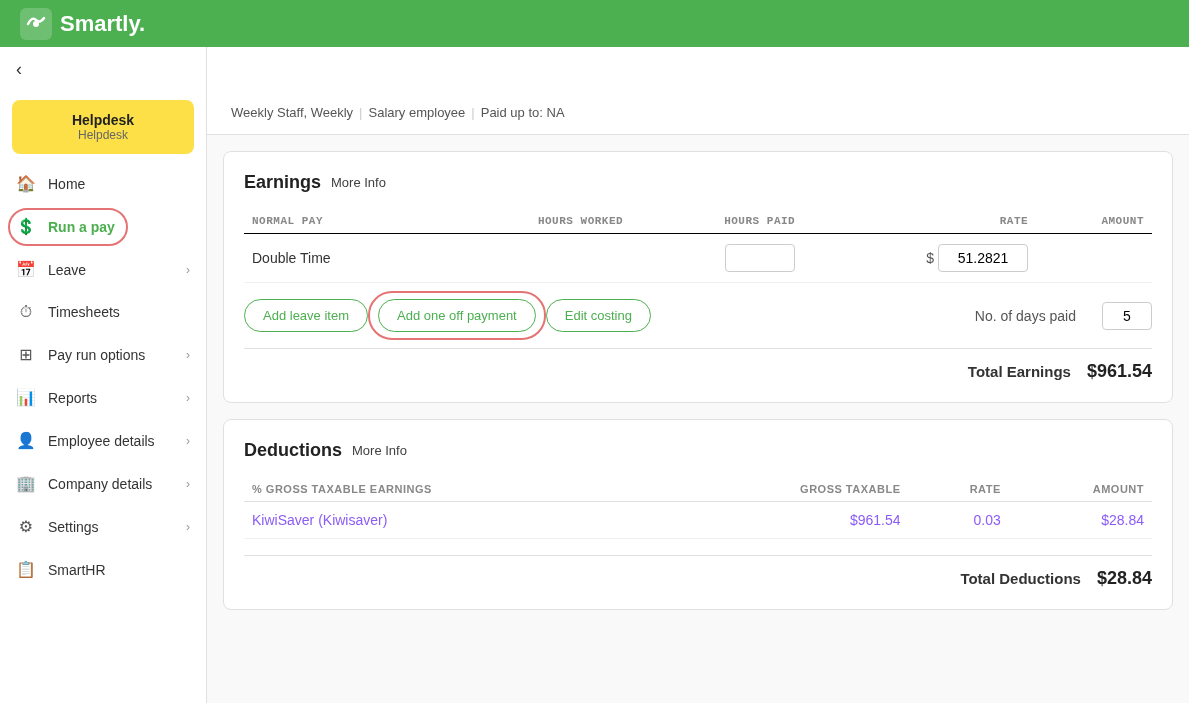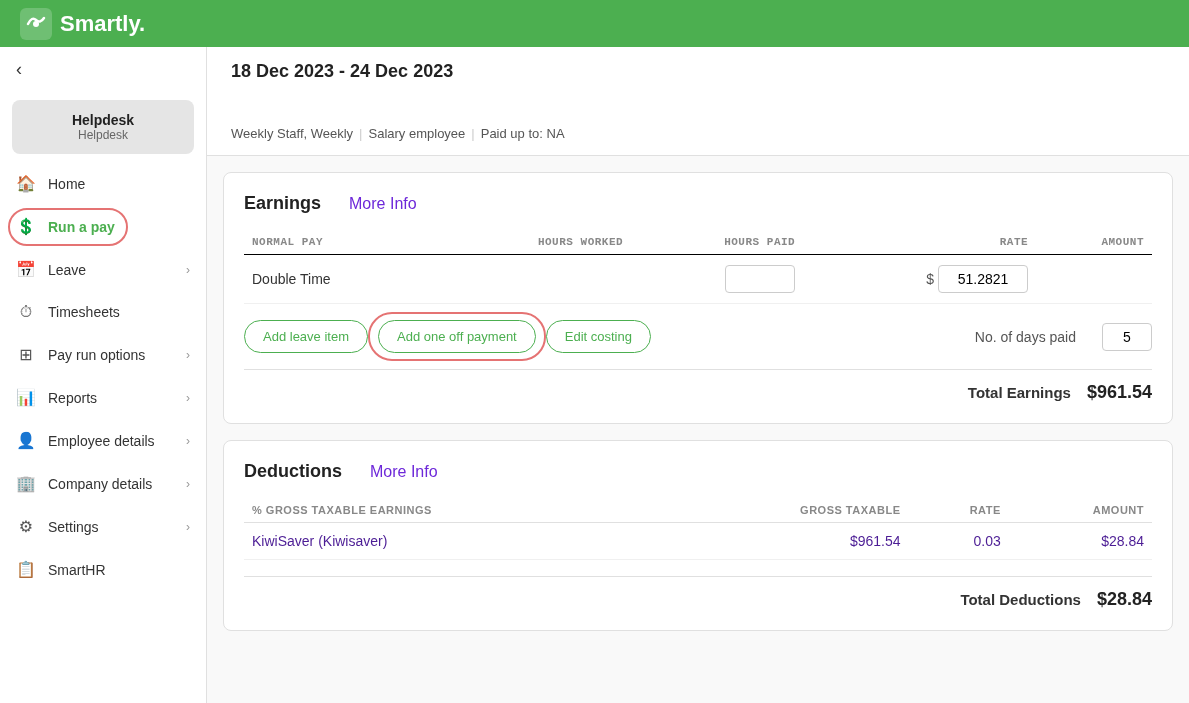--- a/index.html
+++ b/index.html
@@ -49,21 +49,21 @@
       padding: 12px 16px;
       cursor: pointer;
       color: #333;
       font-size: 18px;
       display: flex;
       align-items: center;
     }
 
     .helpdesk-card {
       margin: 8px 12px;
-      background: #e5e5e5;
+      background: #fde047;
       border-radius: 8px;
       padding: 12px;
       text-align: center;
     }
     .helpdesk-card .name {
       font-weight: 600;
       font-size: 14px;
       color: #222;
     }
     .helpdesk-card .sub {
@@ -139,26 +139,26 @@
       border: 1px solid #e0e0e0;
       padding: 20px;
     }
 
     .section-title {
       font-size: 18px;
       font-weight: 600;
       color: #222;
       display: flex;
       align-items: center;
-      gap: 28px;
+      gap: 10px;
       margin-bottom: 16px;
     }
     .more-info-link {
-      font-size: 16px;
-      color: #6d28d9;
+      font-size: 13px;
+      color: #404040;
       cursor: pointer;
       font-weight: 400;
     }
 
     
     .earnings-table {
       width: 100%;
       border-collapse: collapse;
     }
     .earnings-table th {
@@ -275,21 +275,21 @@
       color: #888;
       text-transform: uppercase;
       padding: 6px 8px;
       border-bottom: 1px solid #e0e0e0;
       letter-spacing: 0.5px;
     }
     .deductions-table th:first-child { text-align: left; }
     .deductions-table td {
       padding: 10px 8px;
       font-size: 14px;
-      color: #4c1d95;
+      color: #8b5cf6;
       text-align: right;
       border-bottom: 1px solid #f0f0f0;
     }
     .deductions-table td:first-child { text-align: left; }
   </style>
 </head>
 <body>
 
 <div class="topbar">
   <div class="logo">
@@ -366,21 +366,20 @@
 
     <div class="nav-item">
       <span class="nav-icon">📋</span>
       <span class="nav-label">SmartHR</span>
     </div>
   </div>
 
   <div class="content">
 
     <div class="content-header">
-      <div class="date-range">18 Dec 2023 - 24 Dec 2023</div>
       <div class="meta">
         <span>Weekly Staff, Weekly</span>
         <span class="meta-sep">|</span>
         <span>Salary employee</span>
         <span class="meta-sep">|</span>
         <span>Paid up to: NA</span>
       </div>
     </div>
 
     <div class="section">

